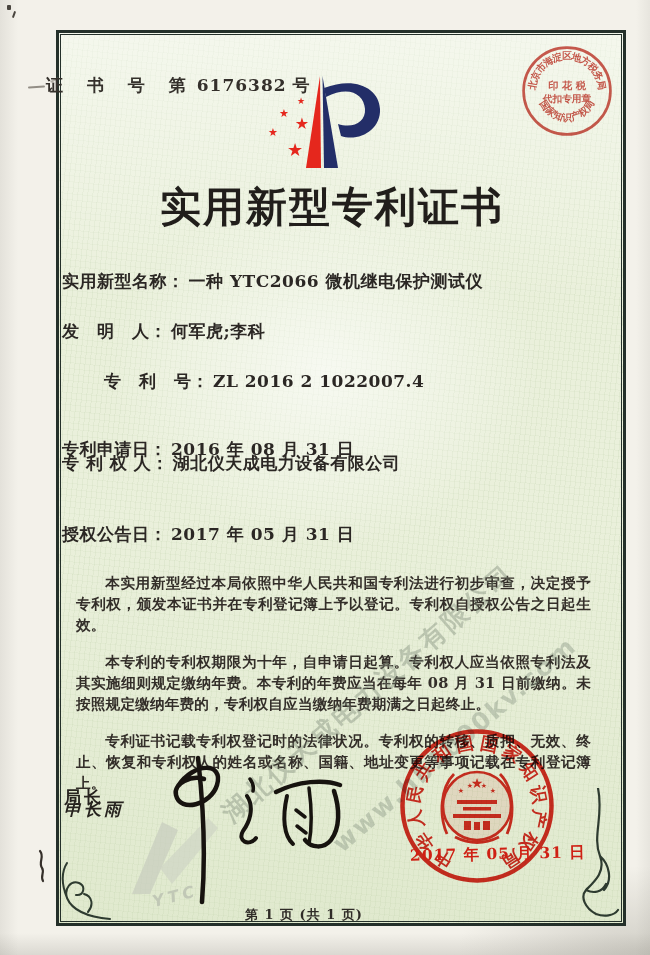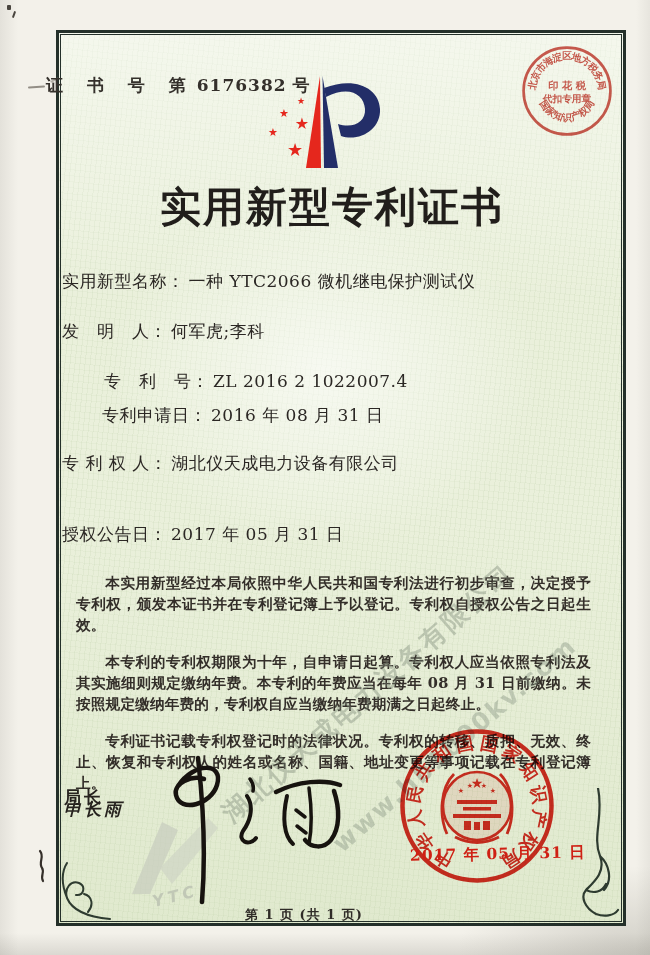--- a/index.html
+++ b/index.html
@@ -39,21 +39,21 @@
 
   .tax-stamp{position:absolute; left:520px; top:44px; z-index:4; opacity:.82; mix-blend-mode:multiply;}
   .arc-text text{font-family:"DejaVu Serif",serif; font-weight:700;}
 
   .title{
     position:absolute; left:47px; top:180px; width:570px; z-index:3;
     text-align:center; font-size:41px; font-weight:700; letter-spacing:2px;
     color:#211e1b; margin:0;
   }
 
-  .field-row{position:absolute; left:62px; z-index:3; font-size:17px; font-weight:400; color:#2b2724; white-space:nowrap;}
+  .field-row{position:absolute; left:62px; z-index:3; font-size:17px; font-weight:700; color:#2b2724; white-space:nowrap;}
   .field-row .lab{letter-spacing:.5px;}
   .field-row .val{letter-spacing:.5px; margin-left:4px;}
 
   .body-text{position:absolute; left:60px; top:556px; width:547px; z-index:3;}
   .body-text p{margin:16px; font-size:14.6px; line-height:21px; text-align:justify; text-indent:2em; color:#332e29; font-weight:600; letter-spacing:.2px;}
 
   .wm{position:absolute; z-index:4; pointer-events:none; white-space:nowrap; font-weight:700;}
   .wm-company{left:180px; top:676px; font-size:26px; letter-spacing:3px; color:rgba(122,136,118,.40); transform:rotate(-41deg);}
   .wm-website{left:298px; top:730px; font-size:25px; letter-spacing:2px; color:rgba(122,136,118,.36); transform:rotate(-41deg); font-family:"DejaVu Sans","Liberation Sans",sans-serif;}
   .ytc-wm{position:absolute; left:118px; top:806px; z-index:2;}
@@ -137,21 +137,21 @@
 
   <div class="field-row" style="top:270px;">
     <span class="lab">实用新型名称：</span><span class="val">一种 YTC2066 微机继电保护测试仪</span>
   </div>
   <div class="field-row" style="top:320px;">
     <span class="lab">发　明　人：</span><span class="val">何军虎;李科</span>
   </div>
   <div class="field-row" style="top:370px;padding-left:42px;">
     <span class="lab">专　利　号：</span><span class="val">ZL 2016 2 1022007.4</span>
   </div>
-  <div class="field-row" style="top:404px;padding-left:40px;">
+  <div class="field-row" style="top:438px;">
     <span class="lab">专利申请日：</span><span class="val">2016 年 08 月 31 日</span>
   </div>
   <div class="field-row" style="top:452px;">
     <span class="lab">专 利 权 人：</span><span class="val">湖北仪天成电力设备有限公司</span>
   </div>
   <div class="field-row" style="top:523px;">
     <span class="lab">授权公告日：</span><span class="val">2017 年 05 月 31 日</span>
   </div>
 
   <div class="body-text">

